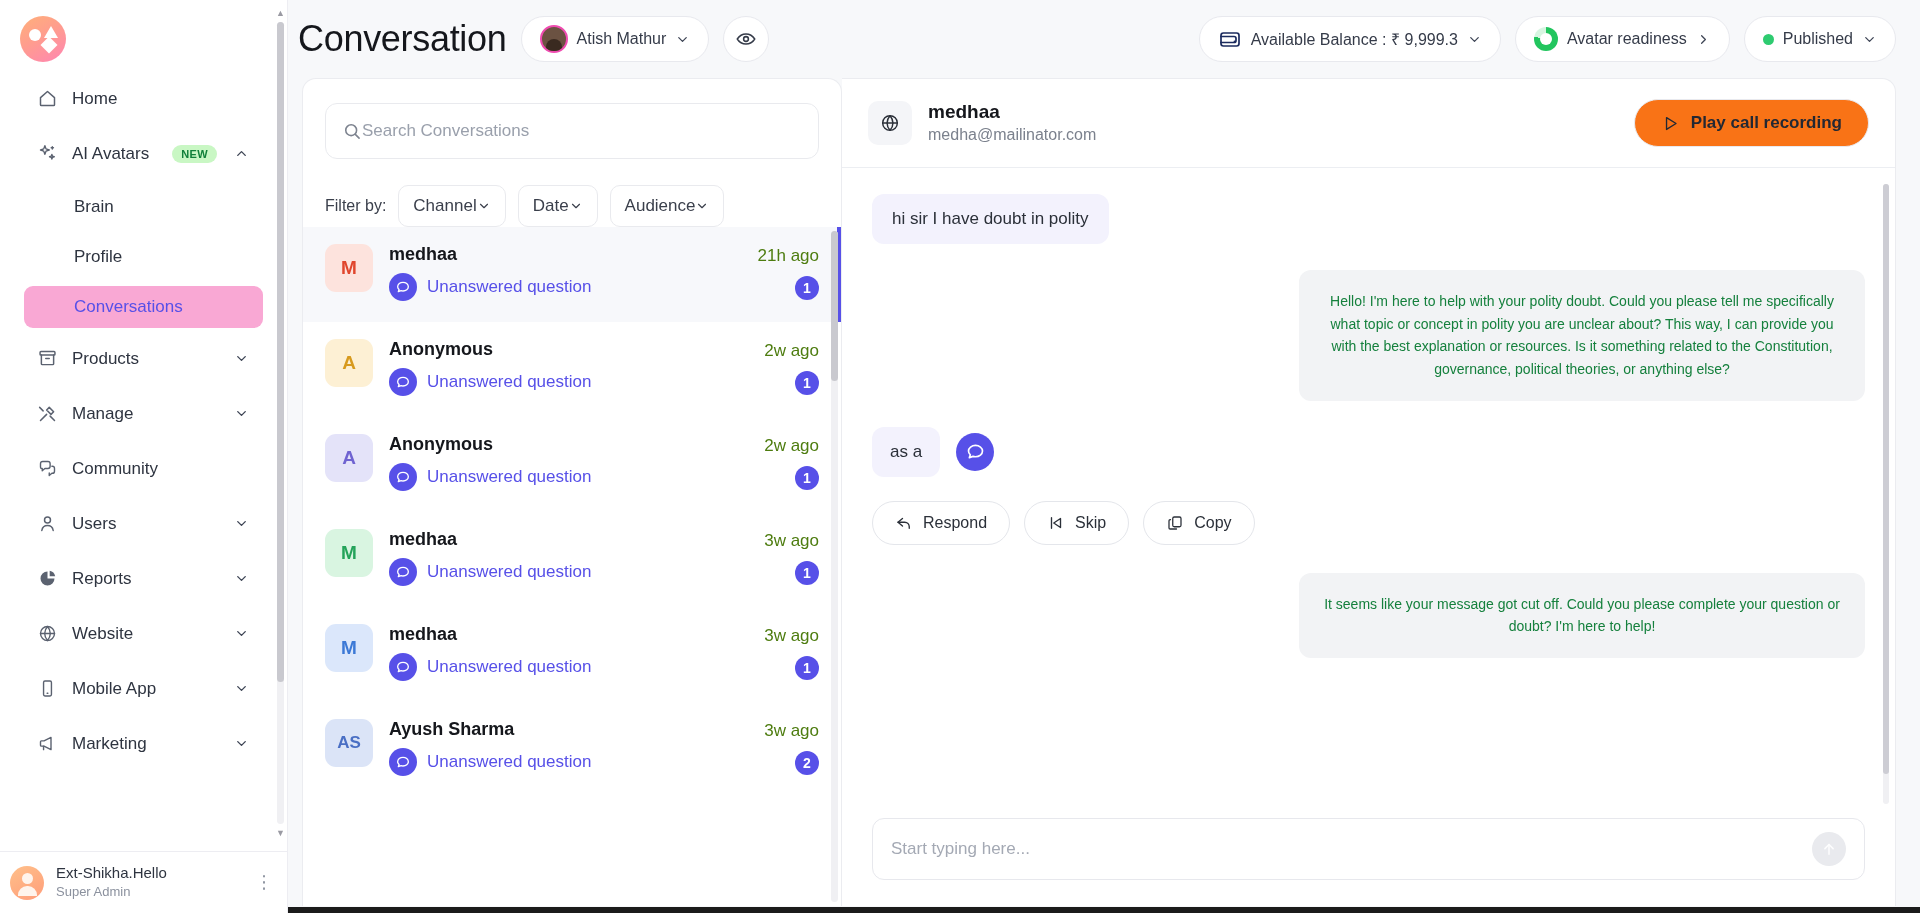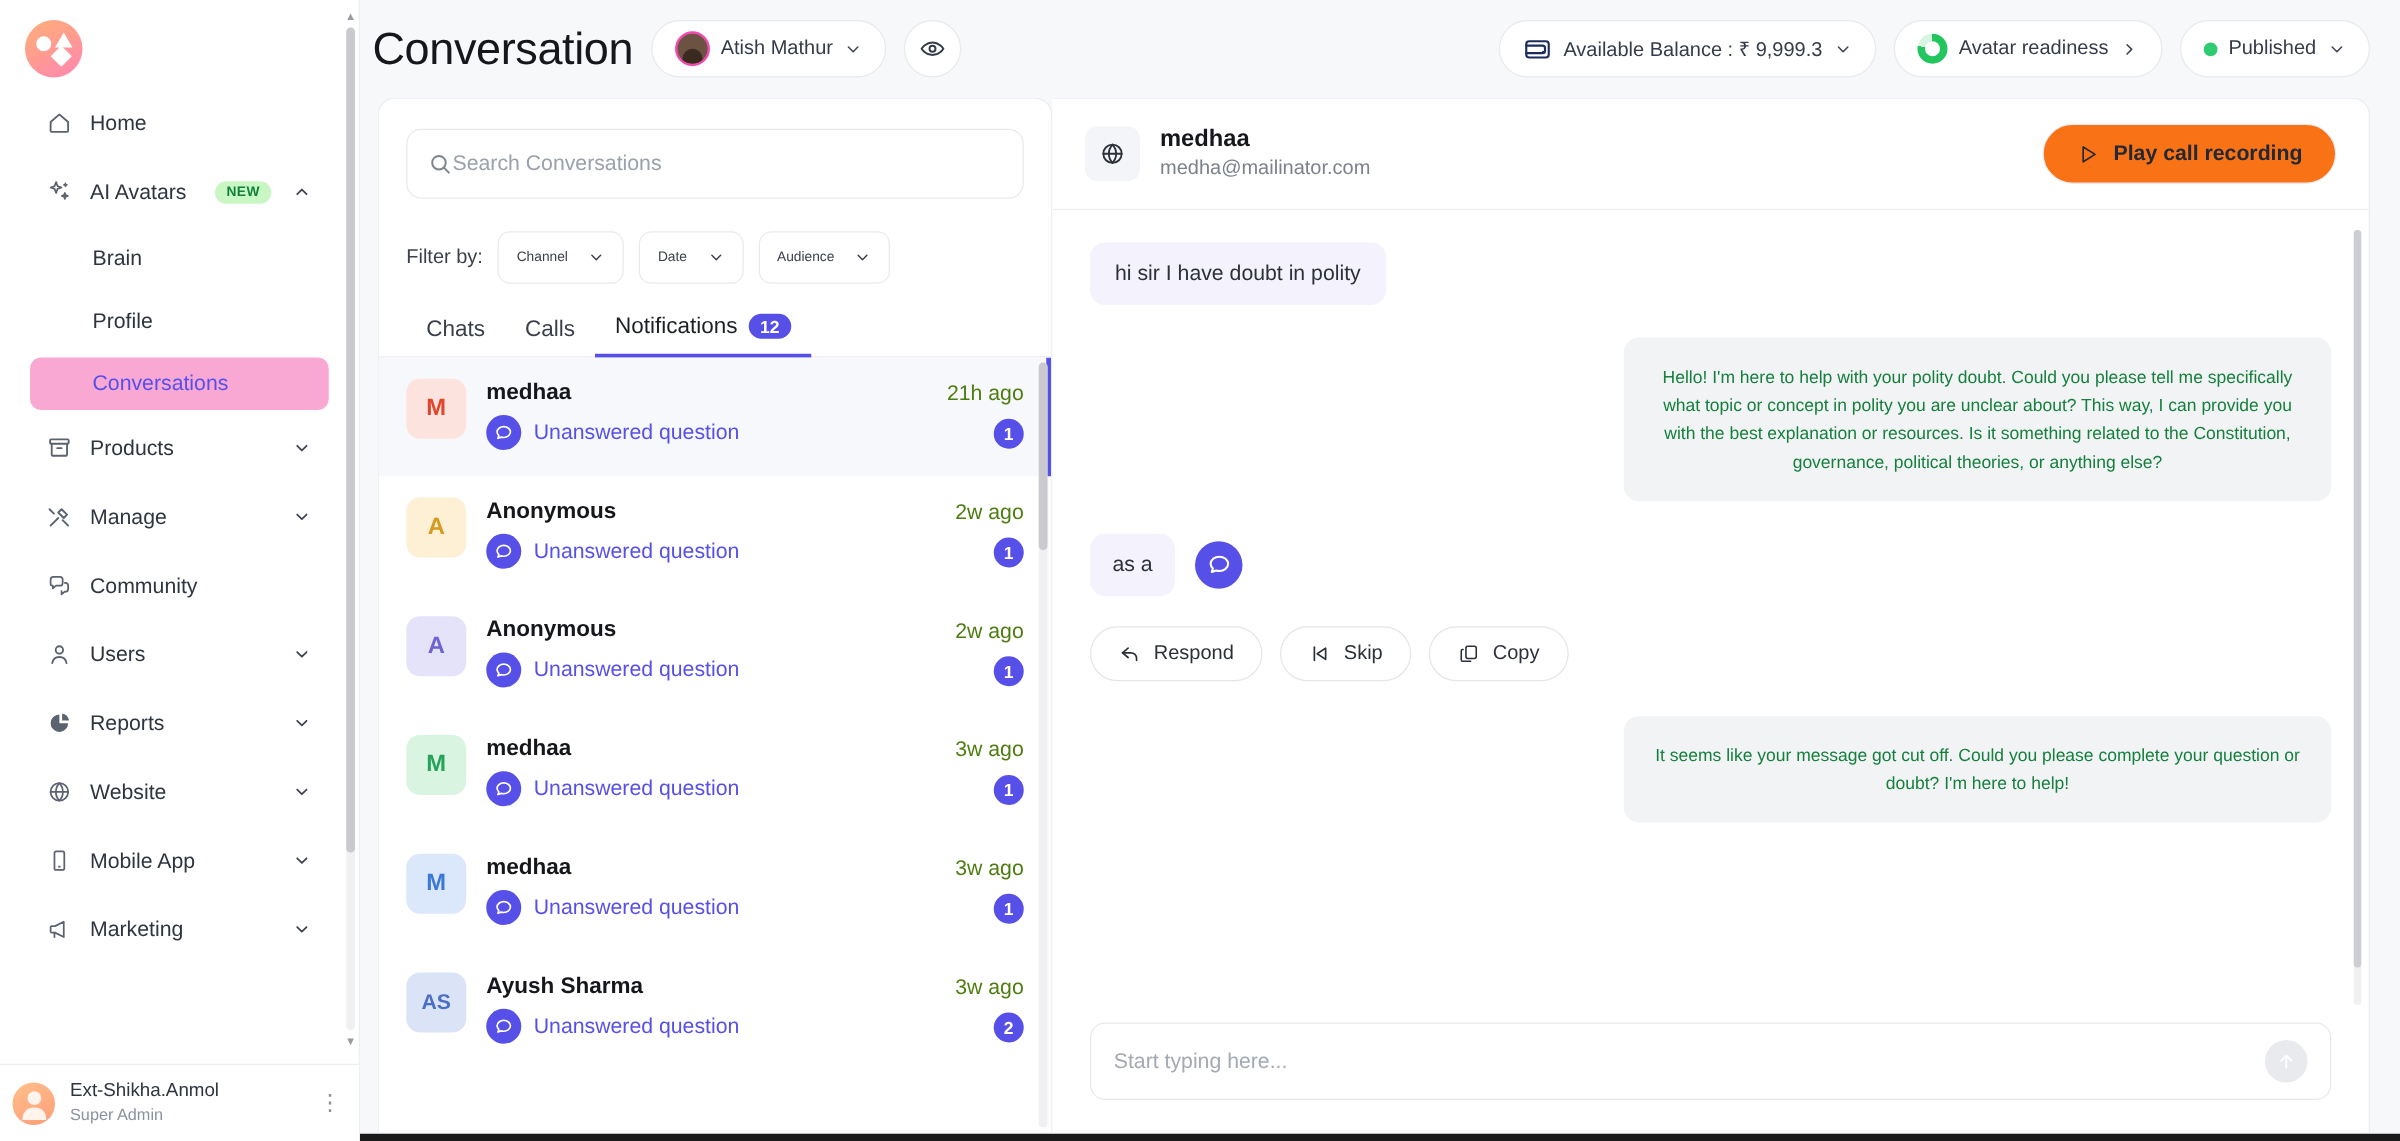--- a/index.html
+++ b/index.html
@@ -113,21 +113,21 @@
   }
   .search-box input {
     border:none; outline:none; font-size:17px; color:#3a3f4b; flex:1 1 auto;
     font-family:"Liberation Sans", sans-serif; background:transparent;
   }
   .search-box input::placeholder { color:#9aa0ac; }
   .filter-row { display:flex; align-items:center; gap:12px; padding: 26px 22px 0 22px; }
   .filter-label { font-size:16px; color:#3a3f4b; }
   .filter-pill {
     border:1px solid #e9eaee; border-radius:10px; height:42px; padding:0 14px;
-    display:flex;align-items:center;gap:16px; font-size:11px; color:#3a3f4b; cursor:pointer; background:#fff;
+    display:flex;align-items:center;gap:0; font-size:17px; color:#3a3f4b; cursor:pointer; background:#fff;
   }
 
   .tabs { display:flex; align-items:flex-end; gap:0; padding: 22px 0 0 22px; border-bottom:1px solid #ebecf0; }
   .tab {
     padding: 0 16px 12px 16px; font-size:18px; color:#3a3f4b; cursor:pointer;
     display:flex; align-items:center; gap:9px; position:relative; top:1px;
   }
   .tab.active { color:#1c1f26; border-bottom: 3px solid #5750e8; }
   .tab-badge { background:#5750e8; color:#fff; font-size:14px; font-weight:700; border-radius:12px; padding:2px 9px; }
 
@@ -392,21 +392,21 @@
     <div class="sb-scroll">
       <div class="arr" style="top:0">▲</div>
       <div class="track"></div>
       <div class="thumb"></div>
       <div class="arr" style="bottom:0">▼</div>
     </div>
 
     <div class="user-bar">
       <div class="user-av"></div>
       <div>
-        <div class="user-name">Ext-Shikha.Anmol</div>
+        <div class="user-name">Ext-Shikha.Hello</div>
         <div class="user-role">Super Admin</div>
       </div>
       <div class="kebab">⋮</div>
     </div>
   </aside>
 
   <section class="main">
 
     <header class="topbar">
       <h1 class="page-title">Conversation</h1>
@@ -502,32 +502,20 @@
           <div class="filter-pill">
             <span>Audience</span>
             <span>
               <svg width="14" height="14" viewBox="0 0 24 24" fill="none" stroke="currentColor" stroke-width="2" stroke-linecap="round" stroke-linejoin="round">
                   <path d="M6 9l6 6 6-6"></path>
                 </svg>
             </span>
           </div>
         </div>
 
-        <div class="tabs">
-          <div class="tab">
-            <span>Chats</span>
-          </div>
-          <div class="tab">
-            <span>Calls</span>
-          </div>
-          <div class="tab active">
-            <span>Notifications</span>
-            <span class="tab-badge">12</span>
-          </div>
-        </div>
 
         <div class="conv-list">
 
           <div class="conv-item active">
             <div class="conv-av" style="background:#fde3dd;color:#e0462d">
               <span>M</span>
             </div>
             <div class="conv-mid">
               <div class="conv-name">medhaa</div>
               <div class="conv-sub">

